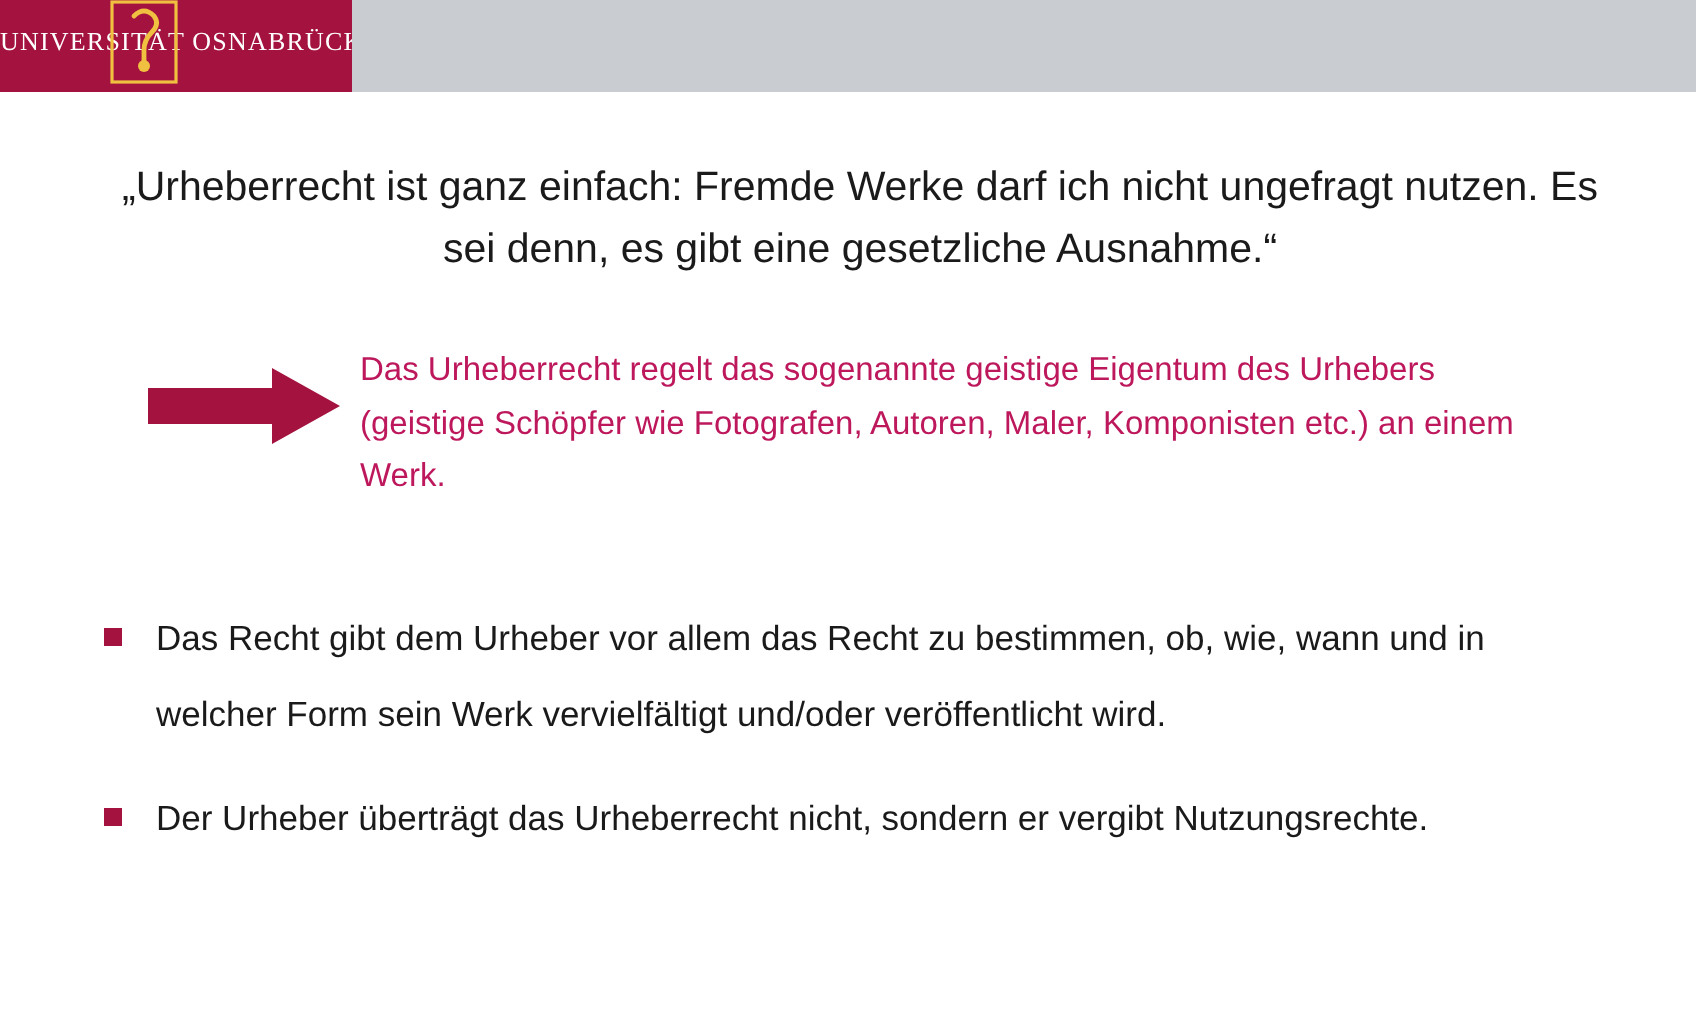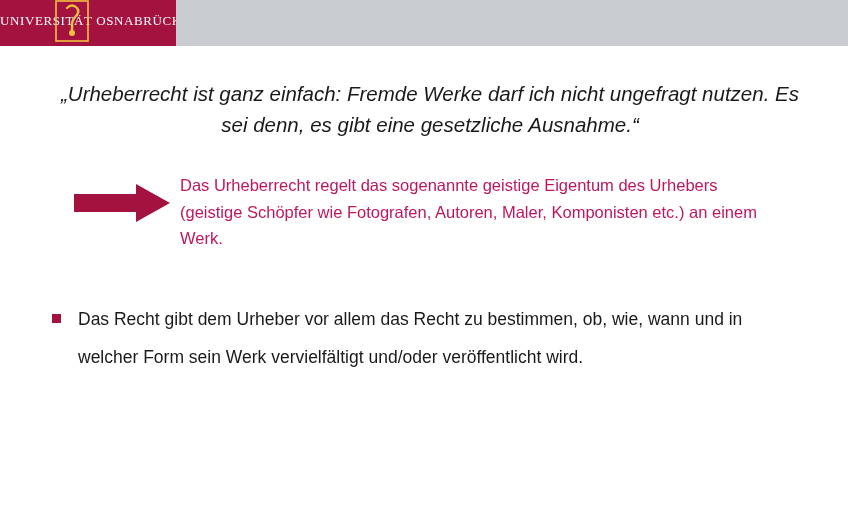--- a/index.html
+++ b/index.html
@@ -61,21 +61,20 @@
     background: #ffffff;
   }
 
   
   .quote {
     position: absolute;
     left: 60px;
     top: 78px;
     width: 740px;
     text-align: center;
-    font-style: italic;
     font-size: 20.5px;
     line-height: 31px;
     color: #1a1a1a;
     font-family: "Liberation Sans", sans-serif;
   }
 
   
   .arrow-row {
     position: absolute;
     left: 74px;
@@ -145,13 +144,17 @@
     <path d="M0 10 H62 V0 L96 19 L62 38 V28 H0 Z" fill="#a4123f"></path>
   </svg>
   <div class="red-text">Das Urheberrecht regelt das sogenannte geistige Eigentum des Urhebers (geistige Schöpfer wie Fotografen, Autoren, Maler, Komponisten etc.) an einem Werk.</div>
 </div>
 
 <div class="bullets">
   <div class="bullet">
     <span class="marker"></span>
     <span>Das Recht  gibt dem Urheber vor allem das Recht zu bestimmen, ob, wie, wann und in welcher Form sein Werk vervielfältigt und/oder veröffentlicht wird.</span>
   </div>
+  <div class="bullet">
+    <span class="marker"></span>
+    <span>Der Urheber überträgt das Urheberrecht nicht, sondern er vergibt Nutzungsrechte.</span>
+  </div>
 </div>
 
 </body></html>

